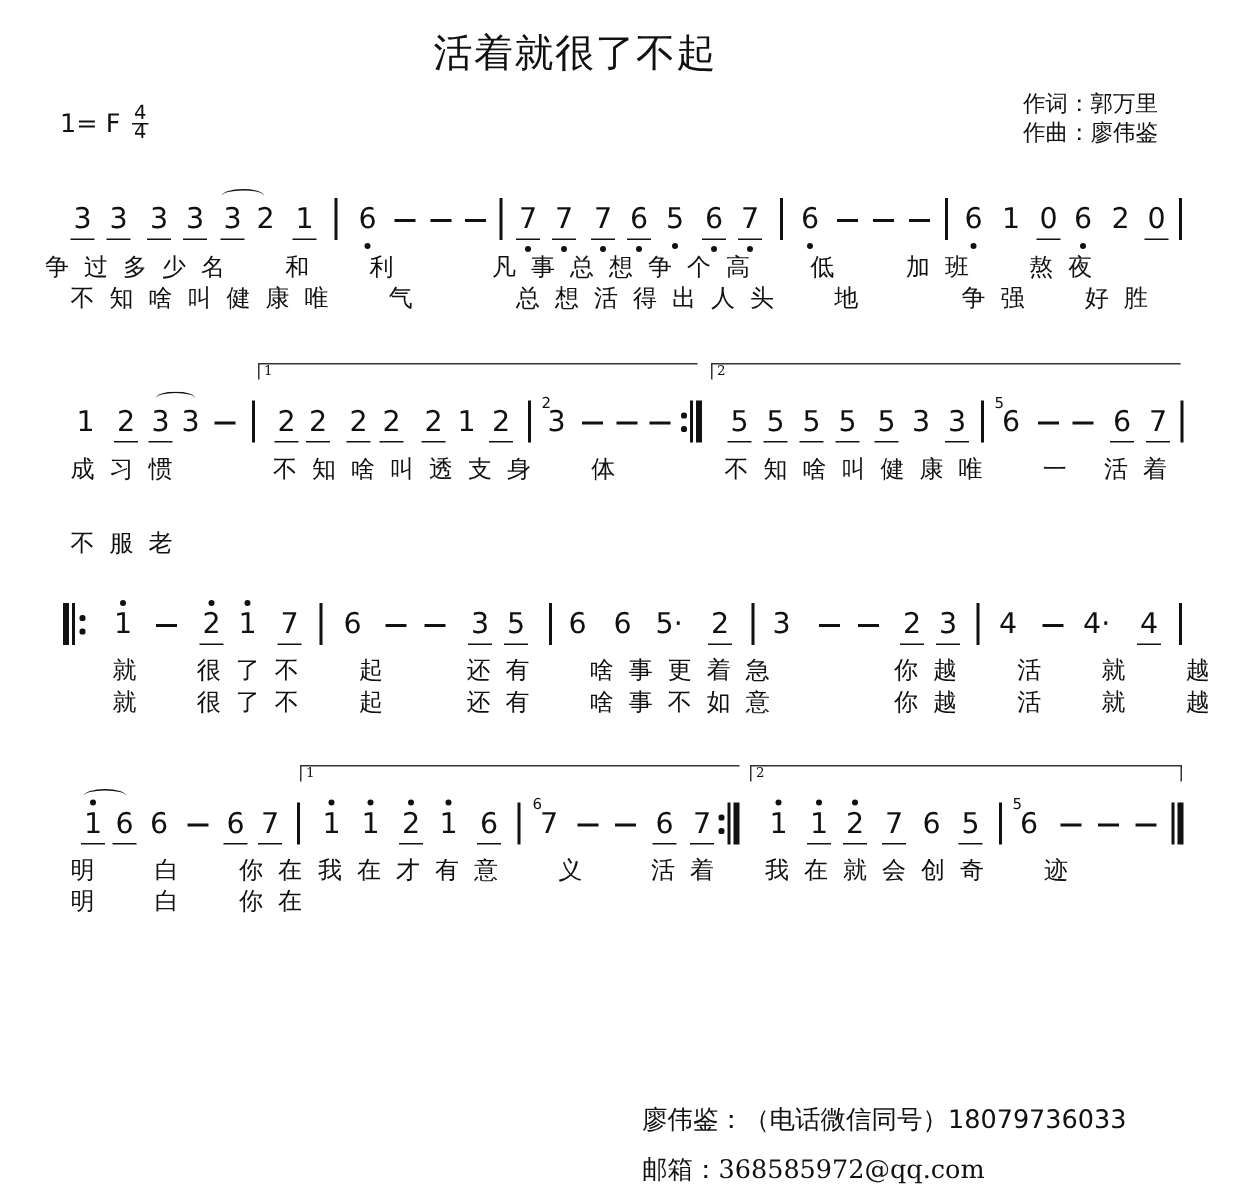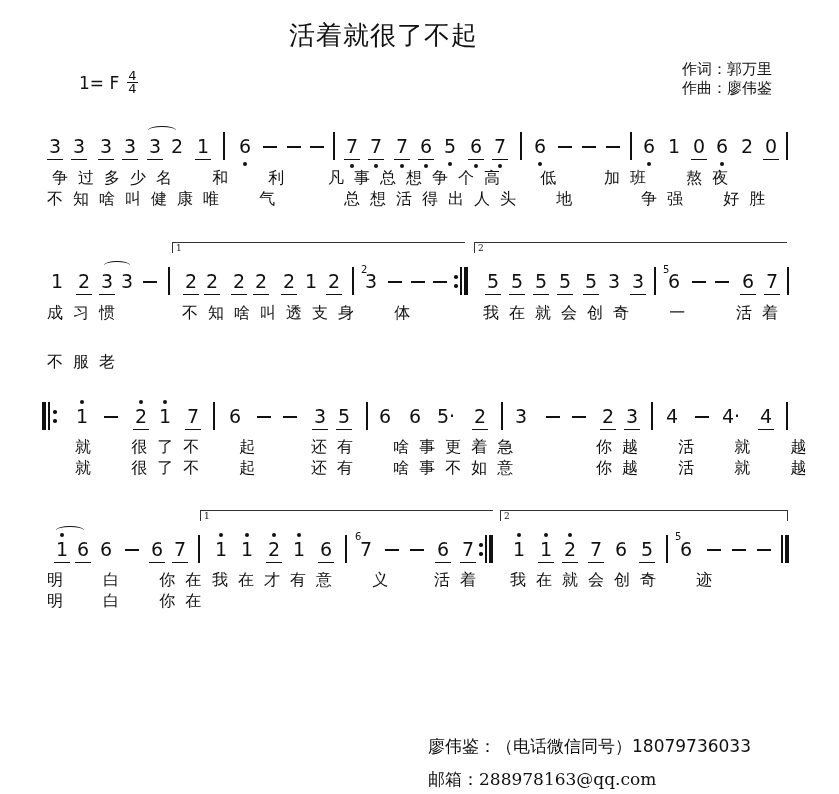--- a/index.html
+++ b/index.html
@@ -1,20 +1,20 @@
 <!DOCTYPE html>
 <html><head>
 <meta charset="utf-8">
 <style>
   html, body { margin:0; padding:0; background:#ffffff; }
   body { width:839px; height:794px; position:relative; overflow:hidden;
          font-family:"DejaVu Sans", sans-serif; color:#111; }
   .abs { position:absolute; }
   .title { left:0; width:767px; top:18px; text-align:center; font-size:26px; letter-spacing:1px; }
-  .key { left:40px; top:70px; font-size:17px; display:flex; align-items:center; gap:8px;margin-left:39px; }
+  .key { left:40px; top:70px; font-size:17px; display:flex; align-items:center; gap:8px; }
   .frac { display:inline-flex; flex-direction:column; align-items:center; font-size:13px; line-height:12px; }
   .frac span:first-child { border-bottom:1px solid #111; padding:0 1px; }
   .credits { left:682px; top:60px; font-size:15px; line-height:19px; }
   .staff { position:absolute; left:0; width:839px; height:30px; }
   .n { position:absolute; font-size:19px; line-height:22px; width:14px; text-align:center; }
   .n.u::after { content:""; position:absolute; left:-1px; right:-1px; bottom:-3px; border-bottom:1.5px solid #111; }
   .n .dl { position:absolute; left:50%; margin-left:-2px; bottom:-9px; width:4px; height:4px; border-radius:50%; background:#111; }
   .n.u .dl { bottom:-11px; }
   .n .dh { position:absolute; left:50%; margin-left:-2px; top:-5px; width:4px; height:4px; border-radius:50%; background:#111; }
   .dash { position:absolute; width:14px; height:2px; background:#111; top:11px; }
@@ -81,21 +81,21 @@
   <div class="dash" style="left:606px;"></div>
   <div class="bar" style="left:630px;"></div>
   <span class="n" style="left:642px;">6<i class="dl"></i></span>
   <span class="n" style="left:667px;">1</span>
   <span class="n u" style="left:692px;">0</span>
   <span class="n" style="left:715px;">6<i class="dl"></i></span>
   <span class="n" style="left:740px;">2</span>
   <span class="n u" style="left:764px;">0</span>
   <div class="bar" style="left:786px;"></div>
 </div>
-<div class="lyr" style="left:52px;top:168px;">争过多少名  和  利</div>
+<div class="lyr" style="left:30px;top:168px;">争过多少名  和  利</div>
 <div class="lyr" style="left:328px;top:168px;">凡事总想争个高  低</div>
 <div class="lyr" style="left:604px;top:168px;">加班  熬夜</div>
 <div class="lyr" style="left:47px;top:189px;">不知啥叫健康唯  气</div>
 <div class="lyr" style="left:344px;top:189px;">总想活得出人头  地</div>
 <div class="lyr" style="left:641px;top:189px;">争强  好胜</div>
 
 <div class="volta l" style="left:172px;top:242px;width:292px;">
     <span>1</span>
   </div>
 <div class="volta l" style="left:474px;top:242px;width:312px;border-right:none;">
@@ -139,21 +139,21 @@
   <span class="grace" style="left:663px;top:-5px;">5</span>
   <span class="n" style="left:667px;">6</span>
   <div class="dash" style="left:692px;"></div>
   <div class="dash" style="left:715px;"></div>
   <span class="n u" style="left:741px;">6</span>
   <span class="n u" style="left:765px;">7</span>
   <div class="bar" style="left:787px;"></div>
 </div>
 <div class="lyr" style="left:47px;top:303px;">成习惯</div>
 <div class="lyr" style="left:182px;top:303px;">不知啥叫透支身  体</div>
-<div class="lyr" style="left:483px;top:303px;">我在就会创奇  一</div>
+<div class="lyr" style="left:483px;top:303px;">不知啥叫健康唯  一</div>
 <div class="lyr" style="left:736px;top:303px;">活着</div>
 <div class="lyr" style="left:47px;top:324px;margin-top:28px;">不服老</div>
 
 <div class="staff" style="top:405px;">
   <div class="rep" style="left:42px;">
     <i class="thick" style="left:0;"></i>
       <i class="thin" style="left:6px;"></i>
     <i class="dot" style="left:11px;top:8px;"></i>
       <i class="dot" style="left:11px;top:17px;"></i>
   </div>
@@ -243,13 +243,13 @@
       <i class="thick" style="left:4px;"></i>
   </div>
 </div>
 <div class="lyr" style="left:47px;top:570px;">明  白  你在</div>
 <div class="lyr" style="left:212px;top:570px;">我在才有意  义</div>
 <div class="lyr" style="left:434px;top:570px;">活着</div>
 <div class="lyr" style="left:510px;top:570px;">我在就会创奇  迹</div>
 <div class="lyr" style="left:47px;top:591px;">明  白  你在</div>
 
 <div class="abs contact">廖伟鉴：（电话微信同号）18079736033</div>
-<div class="abs contact2 mono">邮箱：288978163@qq.com</div>
+<div class="abs contact2 mono">邮箱：368585972@qq.com</div>
 
 </body></html>

